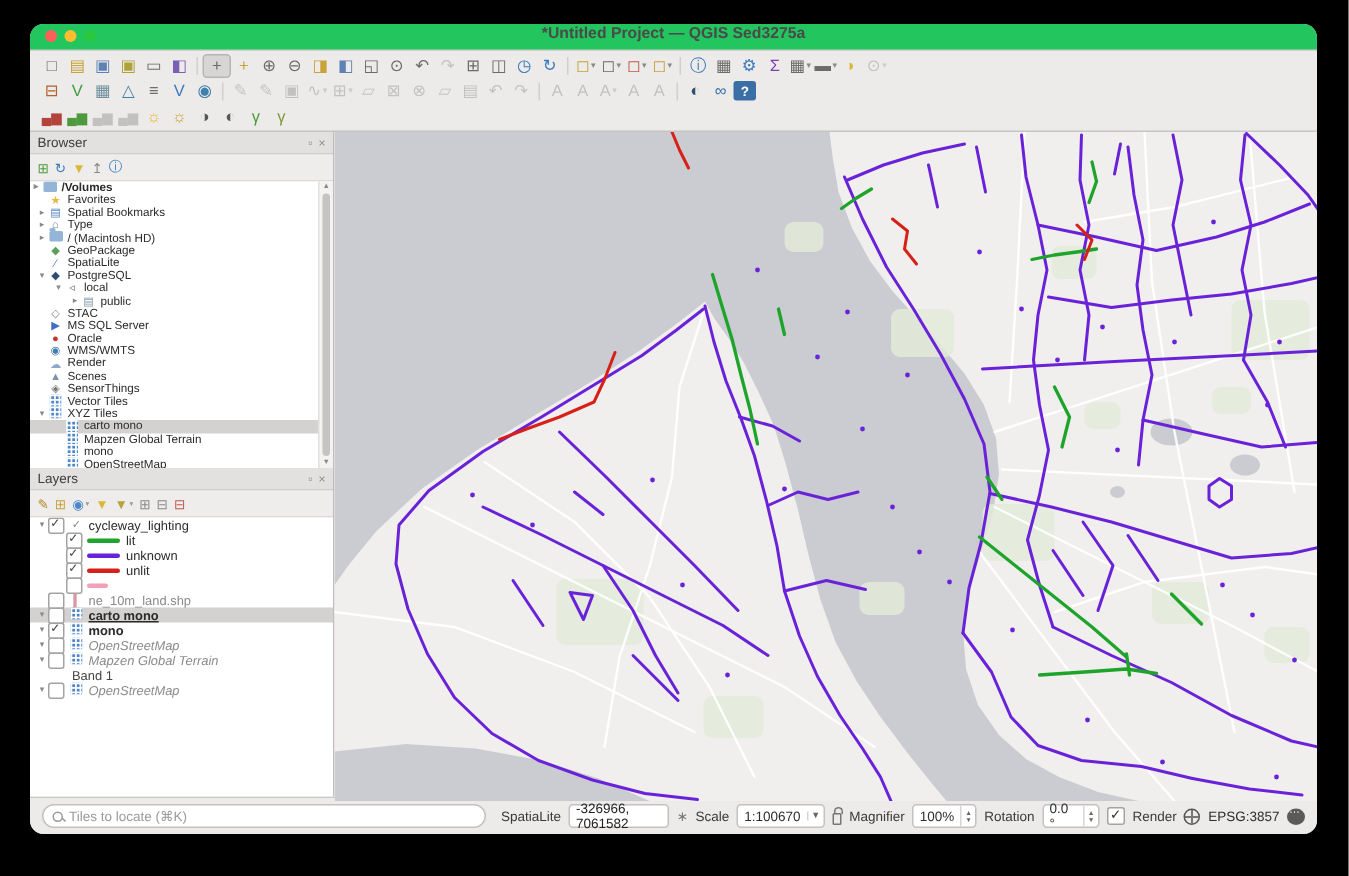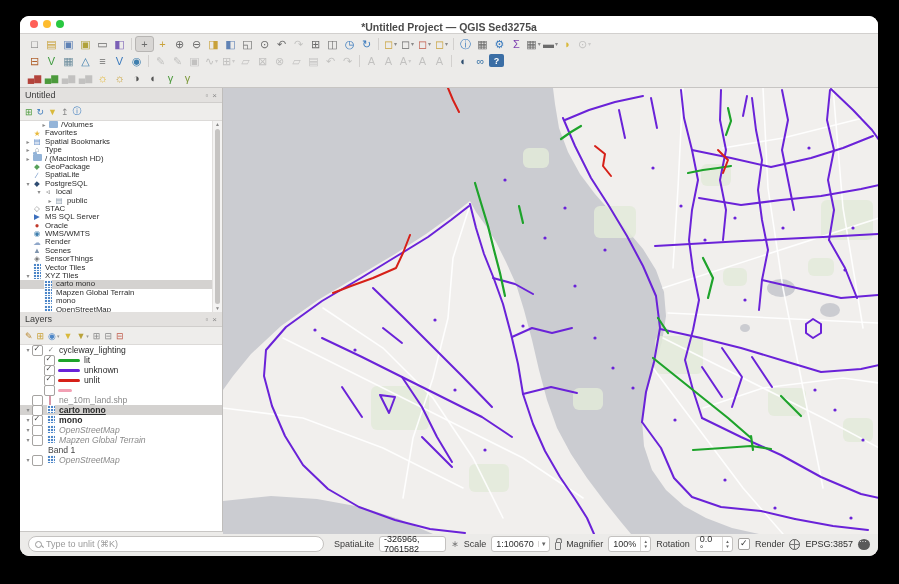--- a/index.html
+++ b/index.html
@@ -1,18 +1,18 @@
 <!DOCTYPE html>
 <html><head>
 <meta charset="utf-8">
 <style>
   html,body{margin:0;padding:0}
   body{width:899px;height:584px;background:#000;font-family:"Liberation Sans",sans-serif;position:relative;overflow:hidden;-webkit-font-smoothing:antialiased}
   .window{position:absolute;left:20px;top:16px;width:858px;height:540px;border-radius:9px;background:#ecebe9;overflow:hidden;display:flex;flex-direction:column;box-shadow:0 14px 40px rgba(0,0,0,.6)}
-  .titlebar{height:17px;background:#ffffff;border-bottom:1px solid #d2d0ce;display:flex;align-items:flex-end;position:relative;flex:none}
+  .titlebar{height:17px;background:#22c55e;border-bottom:1px solid #d2d0ce;display:flex;align-items:flex-start;position:relative;flex:none}
   .lights{position:absolute;left:10px;top:4px;display:flex;gap:5px}
   .light{width:8px;height:8px;border-radius:50%}
   .title{flex:1;text-align:center;font-size:10.5px;font-weight:bold;color:#4a4a4a}
   .toolbars{background:#ecebe9;border-bottom:1px solid #c7c5c3;padding:1px 6px;flex:none}
   .trow{display:flex;align-items:center;height:17px}
   .tbtn{height:15px;min-width:15px;display:flex;align-items:center;justify-content:center;font-size:11px;line-height:14px;color:#6b6b6b;border-radius:3px;padding:0 1px;cursor:default}
   .tbtn.small{font-size:9px}
   .tbtn.active{background:#d8d6d4;border:1px solid #b7b5b3;height:14px}
   .tbtn.dim{opacity:.32}
   .tbtn .dd{font-size:6px;color:#8a8a8a;margin-left:1px}
@@ -316,21 +316,21 @@
           <span style="color: rgb(127, 154, 60);">γ</span>
         </div>
       </div>
   </div>
 
   <div class="main">
     <div class="leftcol">
 
       <div class="panel" id="browser-panel">
         <div class="phead">
-          <div class="ptitle">Untitled</div>
+          <div class="ptitle">Browser</div>
           <div class="pbtn">▫</div>
           <div class="pbtn">×</div>
         </div>
         <div class="ptools" id="browser-tools">
             <div class="ptool">
               <span style="color: rgb(76, 154, 60);">⊞</span>
             </div>
             <div class="ptool">
               <span style="color: rgb(58, 122, 189);">↻</span>
             </div>
@@ -338,21 +338,21 @@
               <span style="color: rgb(217, 185, 60);">▼</span>
             </div>
             <div class="ptool">
               <span style="color: rgb(136, 136, 136);">↥</span>
             </div>
             <div class="ptool">
               <span style="color: rgb(58, 122, 189);">ⓘ</span>
             </div>
           </div>
         <div class="tree" id="browser-tree">
-          <div class="brow" style="padding-left: 20px;">
+          <div class="brow" style="padding-left: 0; font-weight: bold;">
               <span class="exp">▸</span>
               <span class="bicon"><span class="i-folder"></span></span>
               <span>/Volumes</span>
             </div>
             <div class="brow" style="padding-left: 4px;">
               <span class="exp"></span>
               <span class="bicon" style="color: rgb(232, 185, 60);">★</span>
               <span>Favorites</span>
             </div>
             <div class="brow" style="padding-left: 4px;">
@@ -687,21 +687,21 @@
           <circle cx="630" cy="140" r="1.6" fill="#6a22d8"></circle>
           <circle cx="512" cy="130" r="1.6" fill="#6a22d8"></circle>
           <circle cx="342" cy="120" r="1.6" fill="#6a22d8"></circle>
         </svg>
     </div>
   </div>
 
   <div class="statusbar">
     <div class="locator">
       <span class="i-mag"></span>
-      <span>Type to unlit (⌘K)</span>
+      <span>Tiles to locate (⌘K)</span>
     </div>
     <div class="sspace"></div>
     <span class="slabel">SpatiaLite</span>
     <div class="sinput" style="width:104px">
         <span>-326966, 7061582</span>
       </div>
     <span class="star">∗</span>
     <span class="slabel">Scale</span>
     <div class="combo" style="width:72px">
       <span class="val" style="flex:1">1:100670</span>

